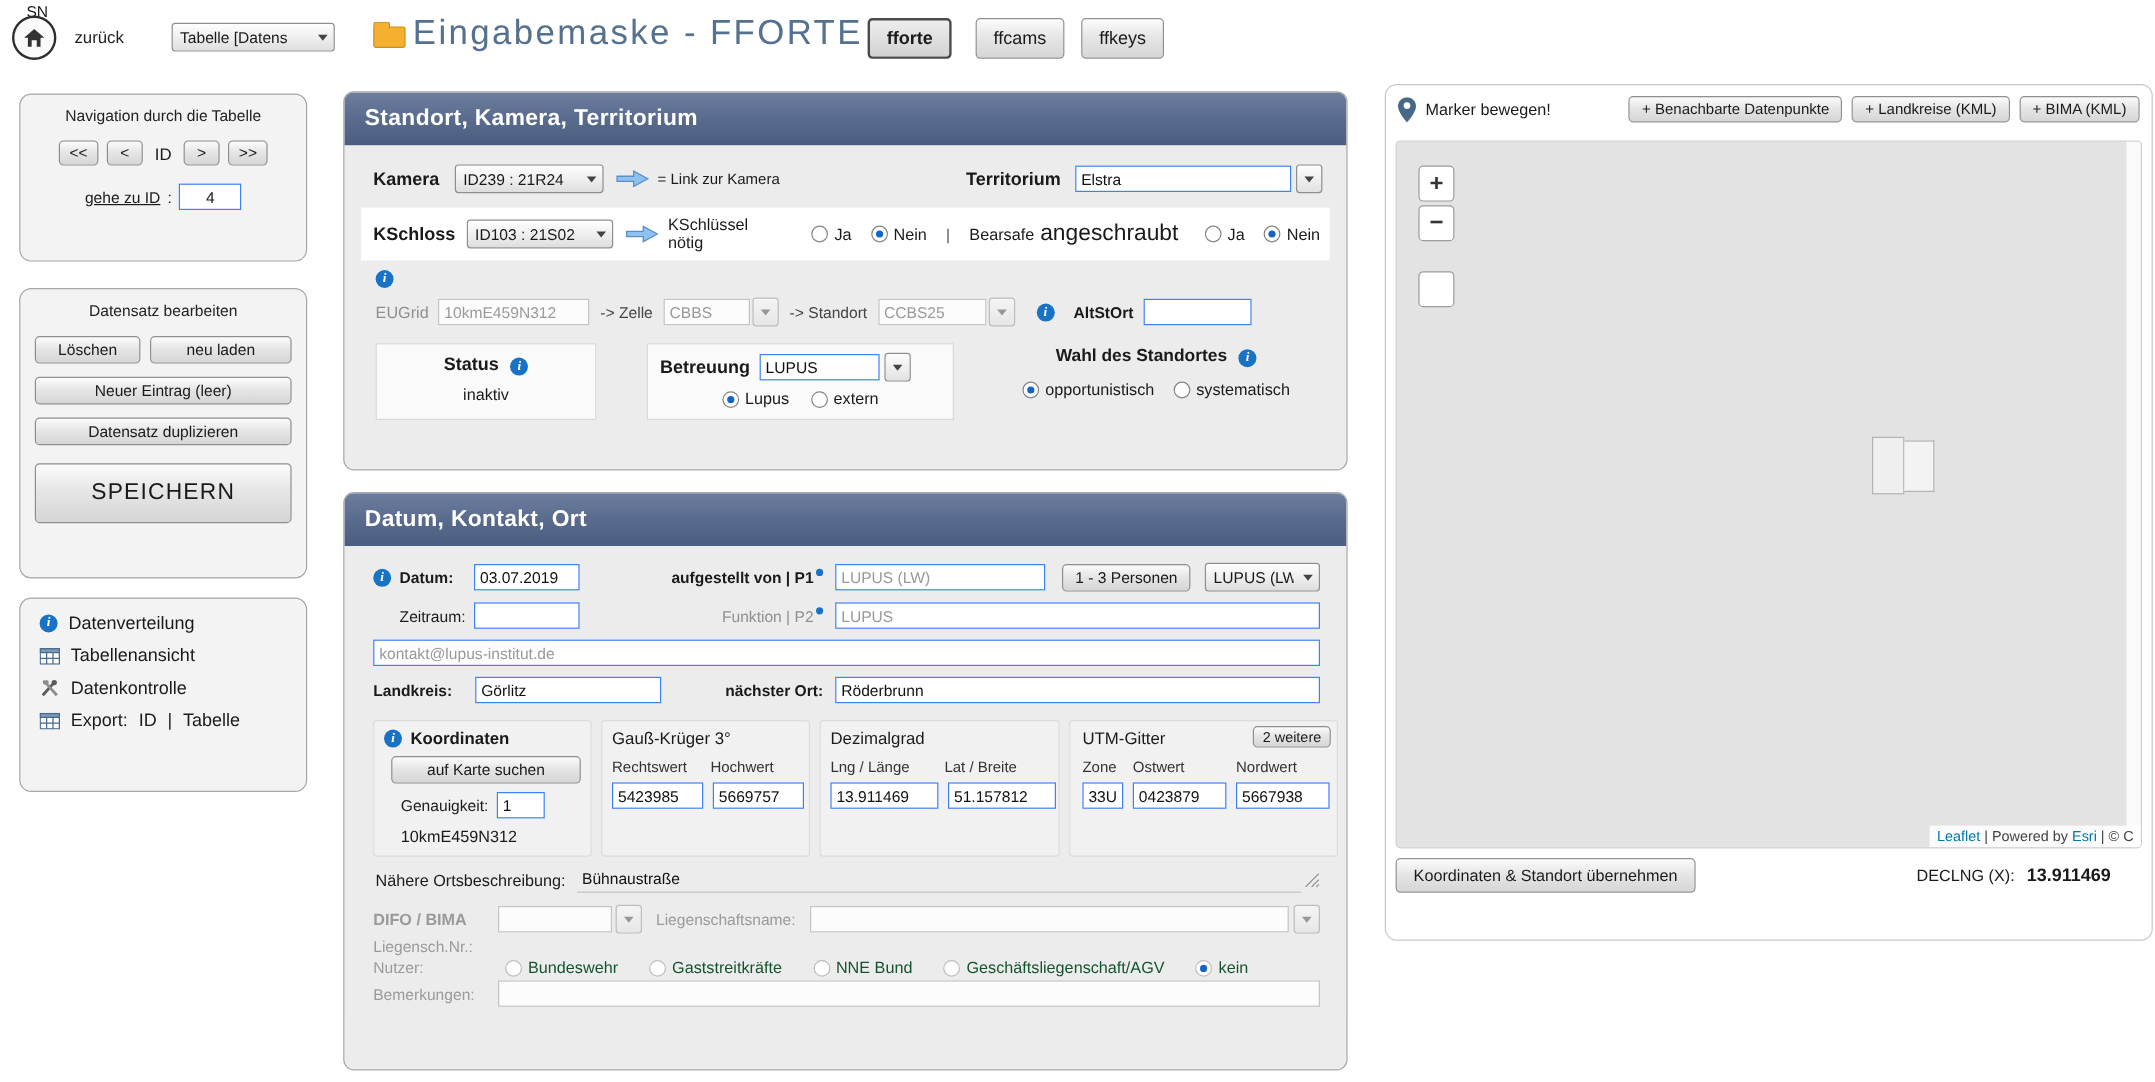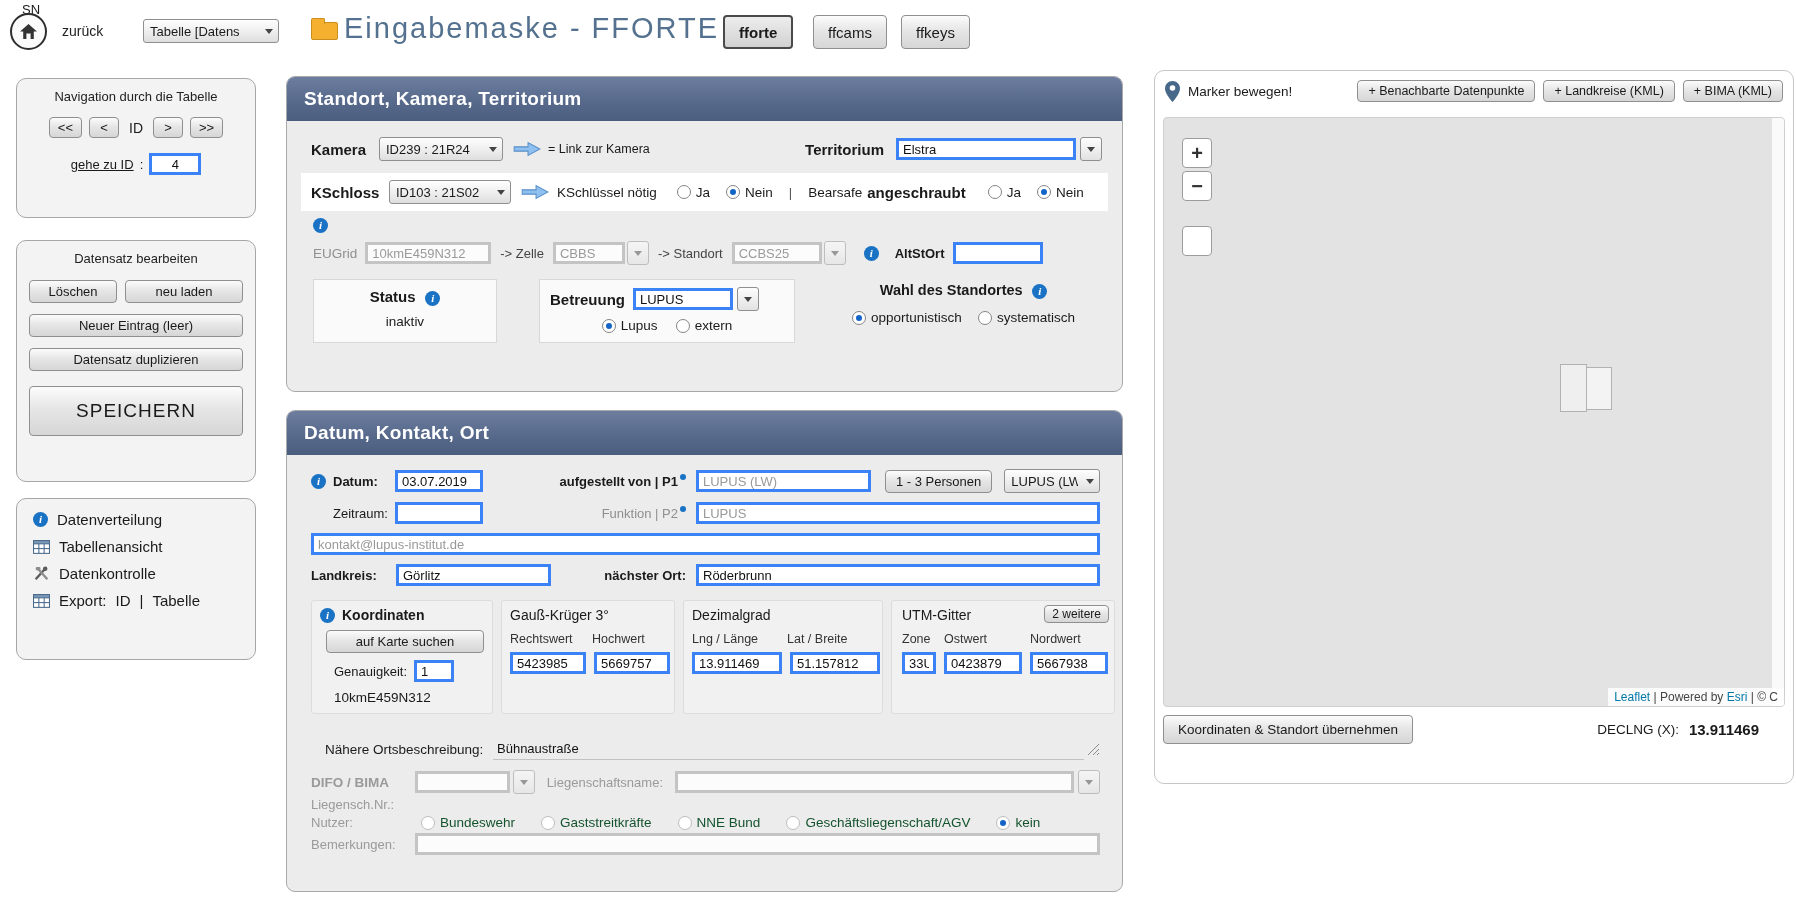--- a/index.html
+++ b/index.html
@@ -15,21 +15,21 @@
   .btn.sm { padding:2px 8px; min-width:30px; }
   .appbtn { height:34px; font-size:15px; padding:0 14px; border-radius:4px; }
   .appbtn.active { font-weight:bold; border:2px solid #4a4a4a; background:linear-gradient(#ededed,#d2d2d2); }
 
   
   .sbox { position:absolute; left:16px; width:240px; background:#f3f3f3;
           border:1px solid #a6a6a6; border-radius:10px; padding:10px 12px; }
   .sbox-title { text-align:center; font-size:13px; color:#222; }
 
   
-  .inp { height:22px; border:3px solid #3b82f6; background:#fff; color:#111;
+  .inp { height:22px; border:1px solid #3b82f6; background:#fff; color:#111;
          font-family:inherit; font-size:13px; padding:0 4px; }
   .inp.gray { color:#999; }
   .inp.dis  { color:#9a9a9a; border-color:#c4c4c4; background:#fcfcfc; }
   .sel { display:inline-flex; align-items:center; justify-content:space-between;
          background:linear-gradient(#fefefe,#ececec 60%,#dedede); border:1px solid #8f8f8f;
          border-radius:3px; height:24px; padding:0 5px 0 6px; font-size:13px; cursor:pointer; white-space:nowrap; }
   .car { width:0; height:0; border-left:4px solid transparent; border-right:4px solid transparent;
          border-top:5px solid #444; margin-left:8px; flex:0 0 auto; }
   .ddbtn { display:inline-flex; align-items:center; justify-content:center; width:22px; height:24px;
            background:linear-gradient(#fdfdfd,#e2e2e2); border:1px solid #8f8f8f; border-radius:3px; cursor:pointer; }
@@ -206,21 +206,21 @@
       <span class="radio" style="margin-left:20px">
           <span class="dot"></span>
           <span>Ja</span>
         </span>
       <span class="radio checked" style="margin-left:16px">
           <span class="dot"></span>
           <span>Nein</span>
         </span>
       <span style="margin:0 16px;color:#555">|</span>
       <span style="font-size:13.5px">Bearsafe</span>
-      <span style="font-size:15px;font-weight:bold;margin-left:5px">angeschraubt</span>
+      <span style="font-size:19px;font-weight:normal;margin-left:5px">angeschraubt</span>
       <span class="radio" style="margin-left:22px">
           <span class="dot"></span>
           <span>Ja</span>
         </span>
       <span class="radio checked" style="margin-left:16px">
           <span class="dot"></span>
           <span>Nein</span>
         </span>
     </div>
 
@@ -373,21 +373,21 @@
           <span class="colh" style="width:78px">Nordwert</span>
         </div>
         <div style="display:flex;gap:8px;margin-top:6px;margin-left:4px">
           <input class="inp" style="width: 34px;" value="33U">
           <input class="inp" style="width: 78px;" value="0423879">
           <input class="inp" style="width: 78px;" value="5667938">
         </div>
       </div>
     </div>
 
-    <div style="display:flex;align-items:center;padding:0 22px 0 38px;margin-top:24px">
+    <div style="display:flex;align-items:center;padding:0 22px 0 26px;margin-top:8px">
       <span style="font-size:13.5px;width:168px">Nähere Ortsbeschreibung:</span>
       <input class="inp" style="flex: 1 1 0%; background: transparent; border-top: none; border-right: none; border-left: none; border-image: initial; border-bottom: 1px solid rgb(194, 194, 194); border-radius: 0px;" value="Bühnaustraße">
       <svg width="13" height="13" viewBox="0 0 13 13" style="margin-left:3px">
           <path d="M12 1 L1 12 M12 6 L6 12 M12 10 L10 12" stroke="#8a8a8a" fill="none"></path>
         </svg>
     </div>
 
     <div style="display:grid;grid-template-columns:104px 1fr;row-gap:3px;align-items:center;padding:0 22px 0 24px;margin-top:10px;color:#9a9a9a">
       <span style="font-weight:bold;font-size:13.5px">DIFO / BIMA</span>
       <div style="display:flex;align-items:center">

